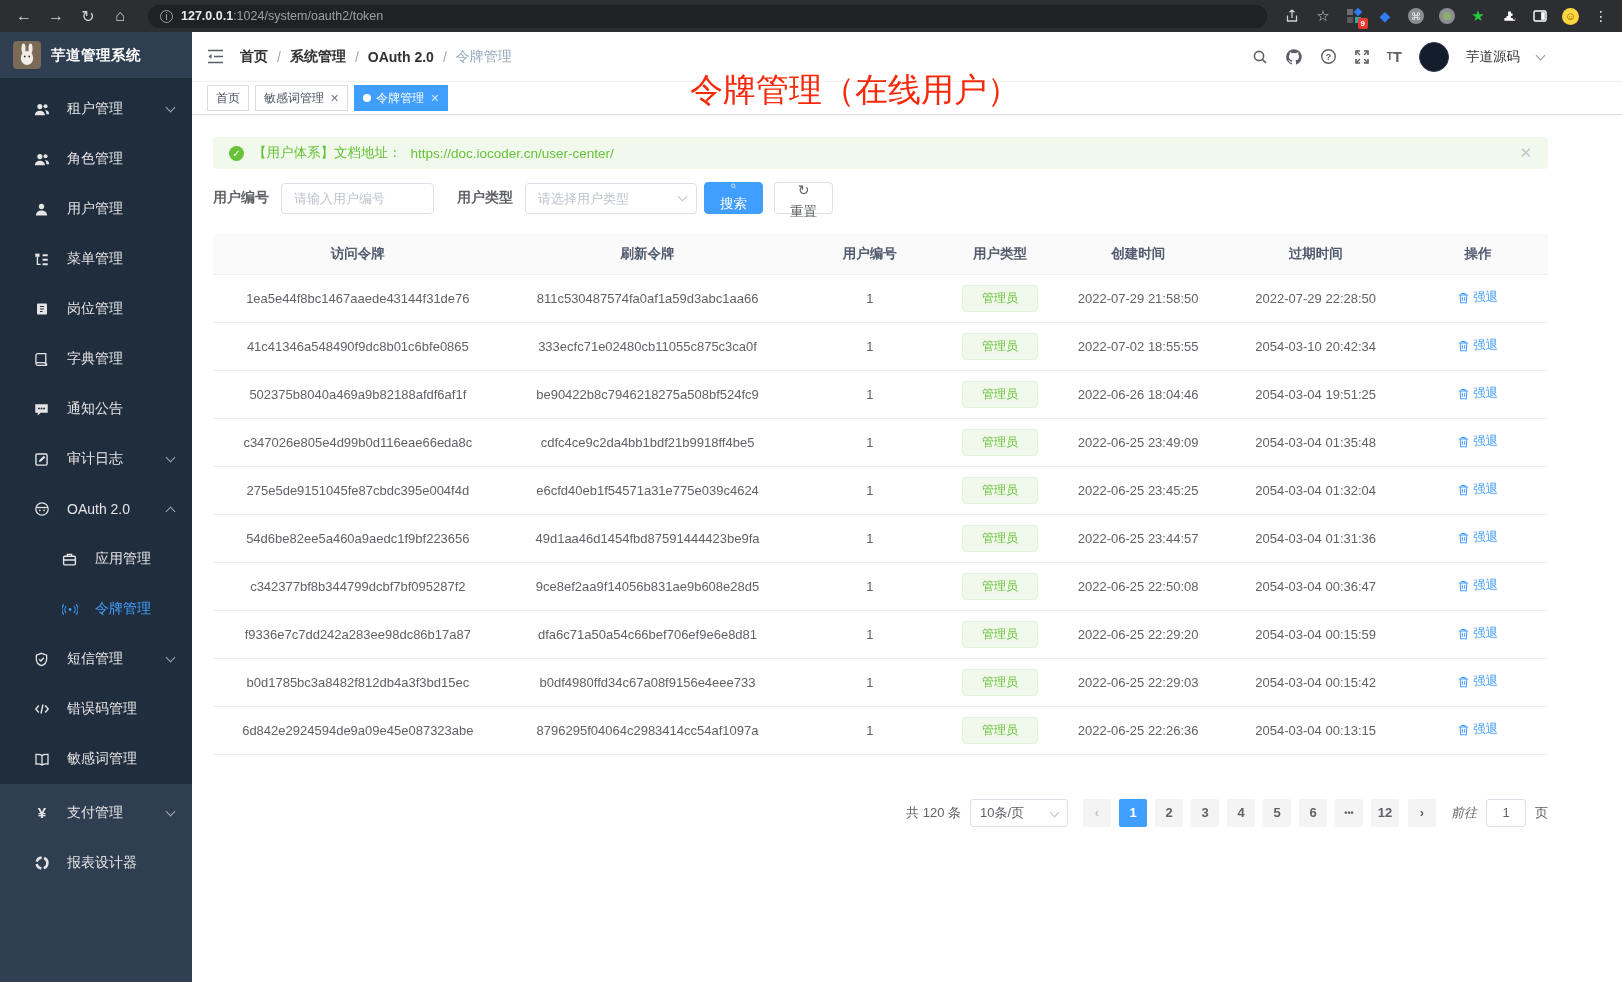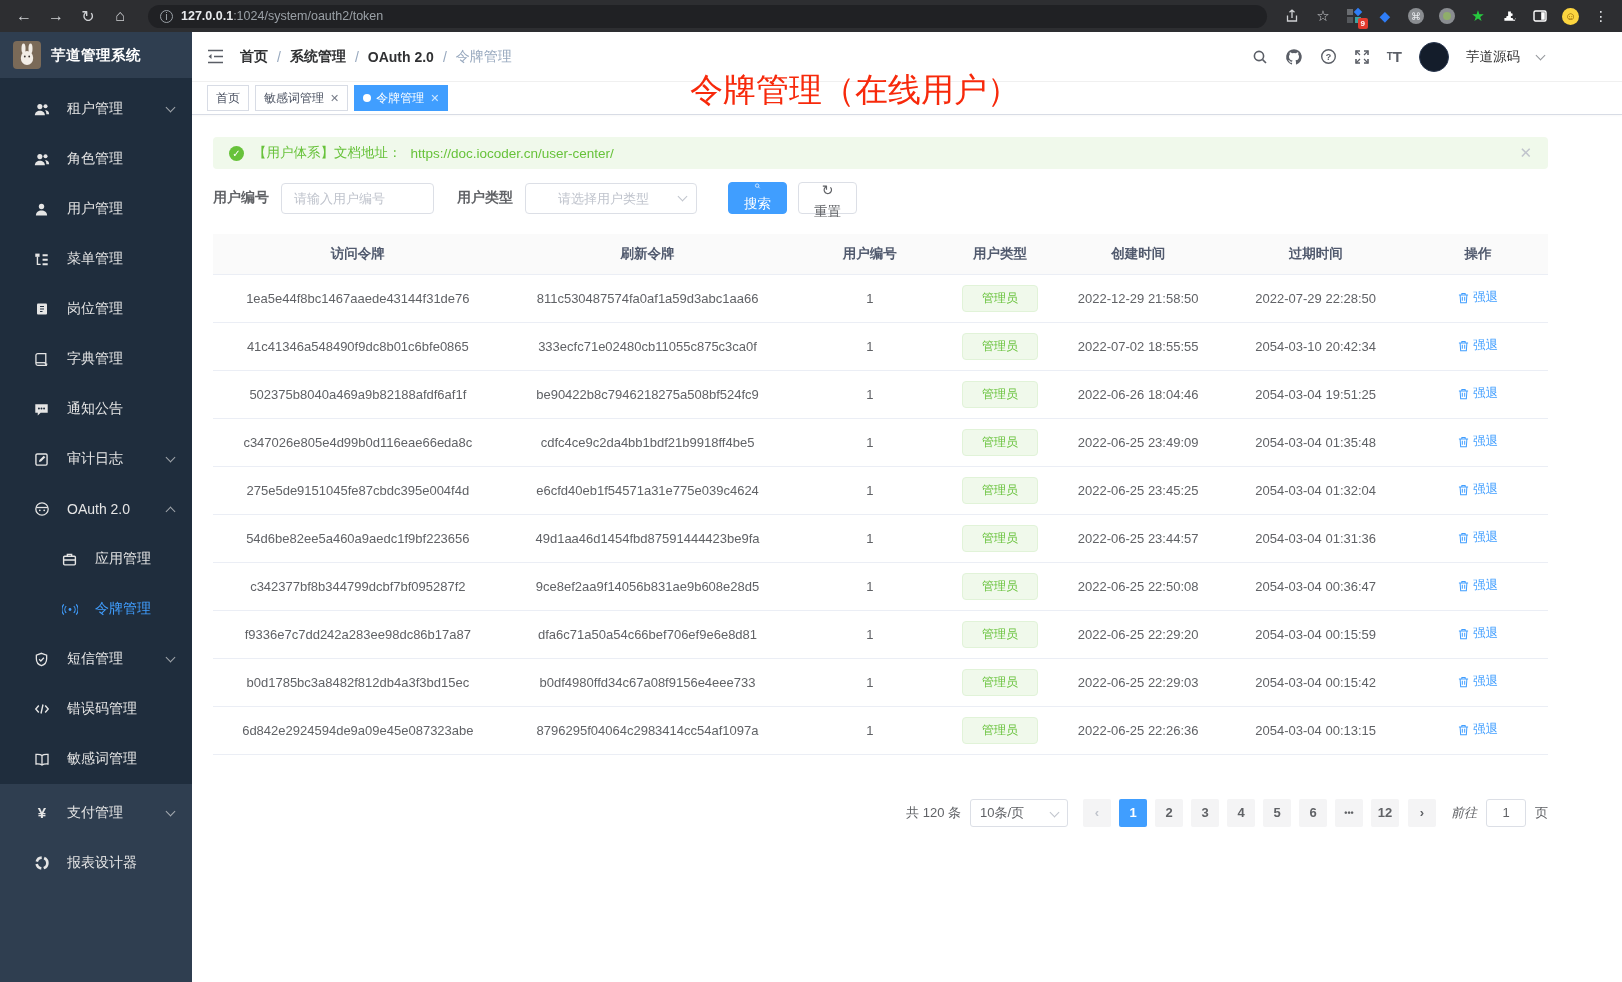--- a/index.html
+++ b/index.html
@@ -425,21 +425,21 @@
         <span class="check">✓</span>
         <span>【用户体系】文档地址：</span>
         <a href="#">https://doc.iocoder.cn/user-center/</a>
         <span class="close">✕</span>
       </div>
 
       <div class="filters">
         <span class="f-label">用户编号</span>
         <input class="f-input" style="margin-right: 23px;" placeholder="请输入用户编号">
         <span class="f-label">用户类型</span>
-        <div class="f-select" style="margin-right:31px;padding-left:20px;">
+        <div class="f-select" style="margin-right:7px;">
           <input readonly="" placeholder="请选择用户类型" style="">
           <span class="chev down"></span>
         </div>
         <button class="btn btn-primary" style="margin-right:11px;">
           <svg width="13" height="13" viewBox="0 0 16 16" fill="none" stroke="#fff" stroke-width="1.8">
               <circle cx="7" cy="7" r="4.6"></circle>
               <path d="M10.6 10.6 14 14"></path>
             </svg>
           <span>搜索</span>
         </button>
@@ -469,21 +469,21 @@
               <th>过期时间</th>
               <th>操作</th>
             </tr>
           </thead>
         <tbody>
             <tr>
               <td><span>1ea5e44f8bc1467aaede43144f31de76</span></td>
               <td><span>811c530487574fa0af1a59d3abc1aa66</span></td>
               <td><span>1</span></td>
               <td><span class="tag-success">管理员</span></td>
-              <td><span>2022-12-29 21:58:50</span></td>
+              <td><span>2022-07-29 21:58:50</span></td>
               <td><span>2022-07-29 22:28:50</span></td>
               <td><a class="action">
                   <span style="display:flex;">
                     <svg width="11" height="12" viewBox="0 0 12 13" fill="none" stroke="currentColor" stroke-width="1.1">
                       <path d="M1 3.2h10M4.2 3.2V1.6h3.6v1.6M2.3 3.2l.6 8.6h6.2l.6-8.6M4.7 5.2v4.4M7.3 5.2v4.4"></path>
                     </svg>
                   </span>
                   <span>强退</span>
                 </a></td>
             </tr>

